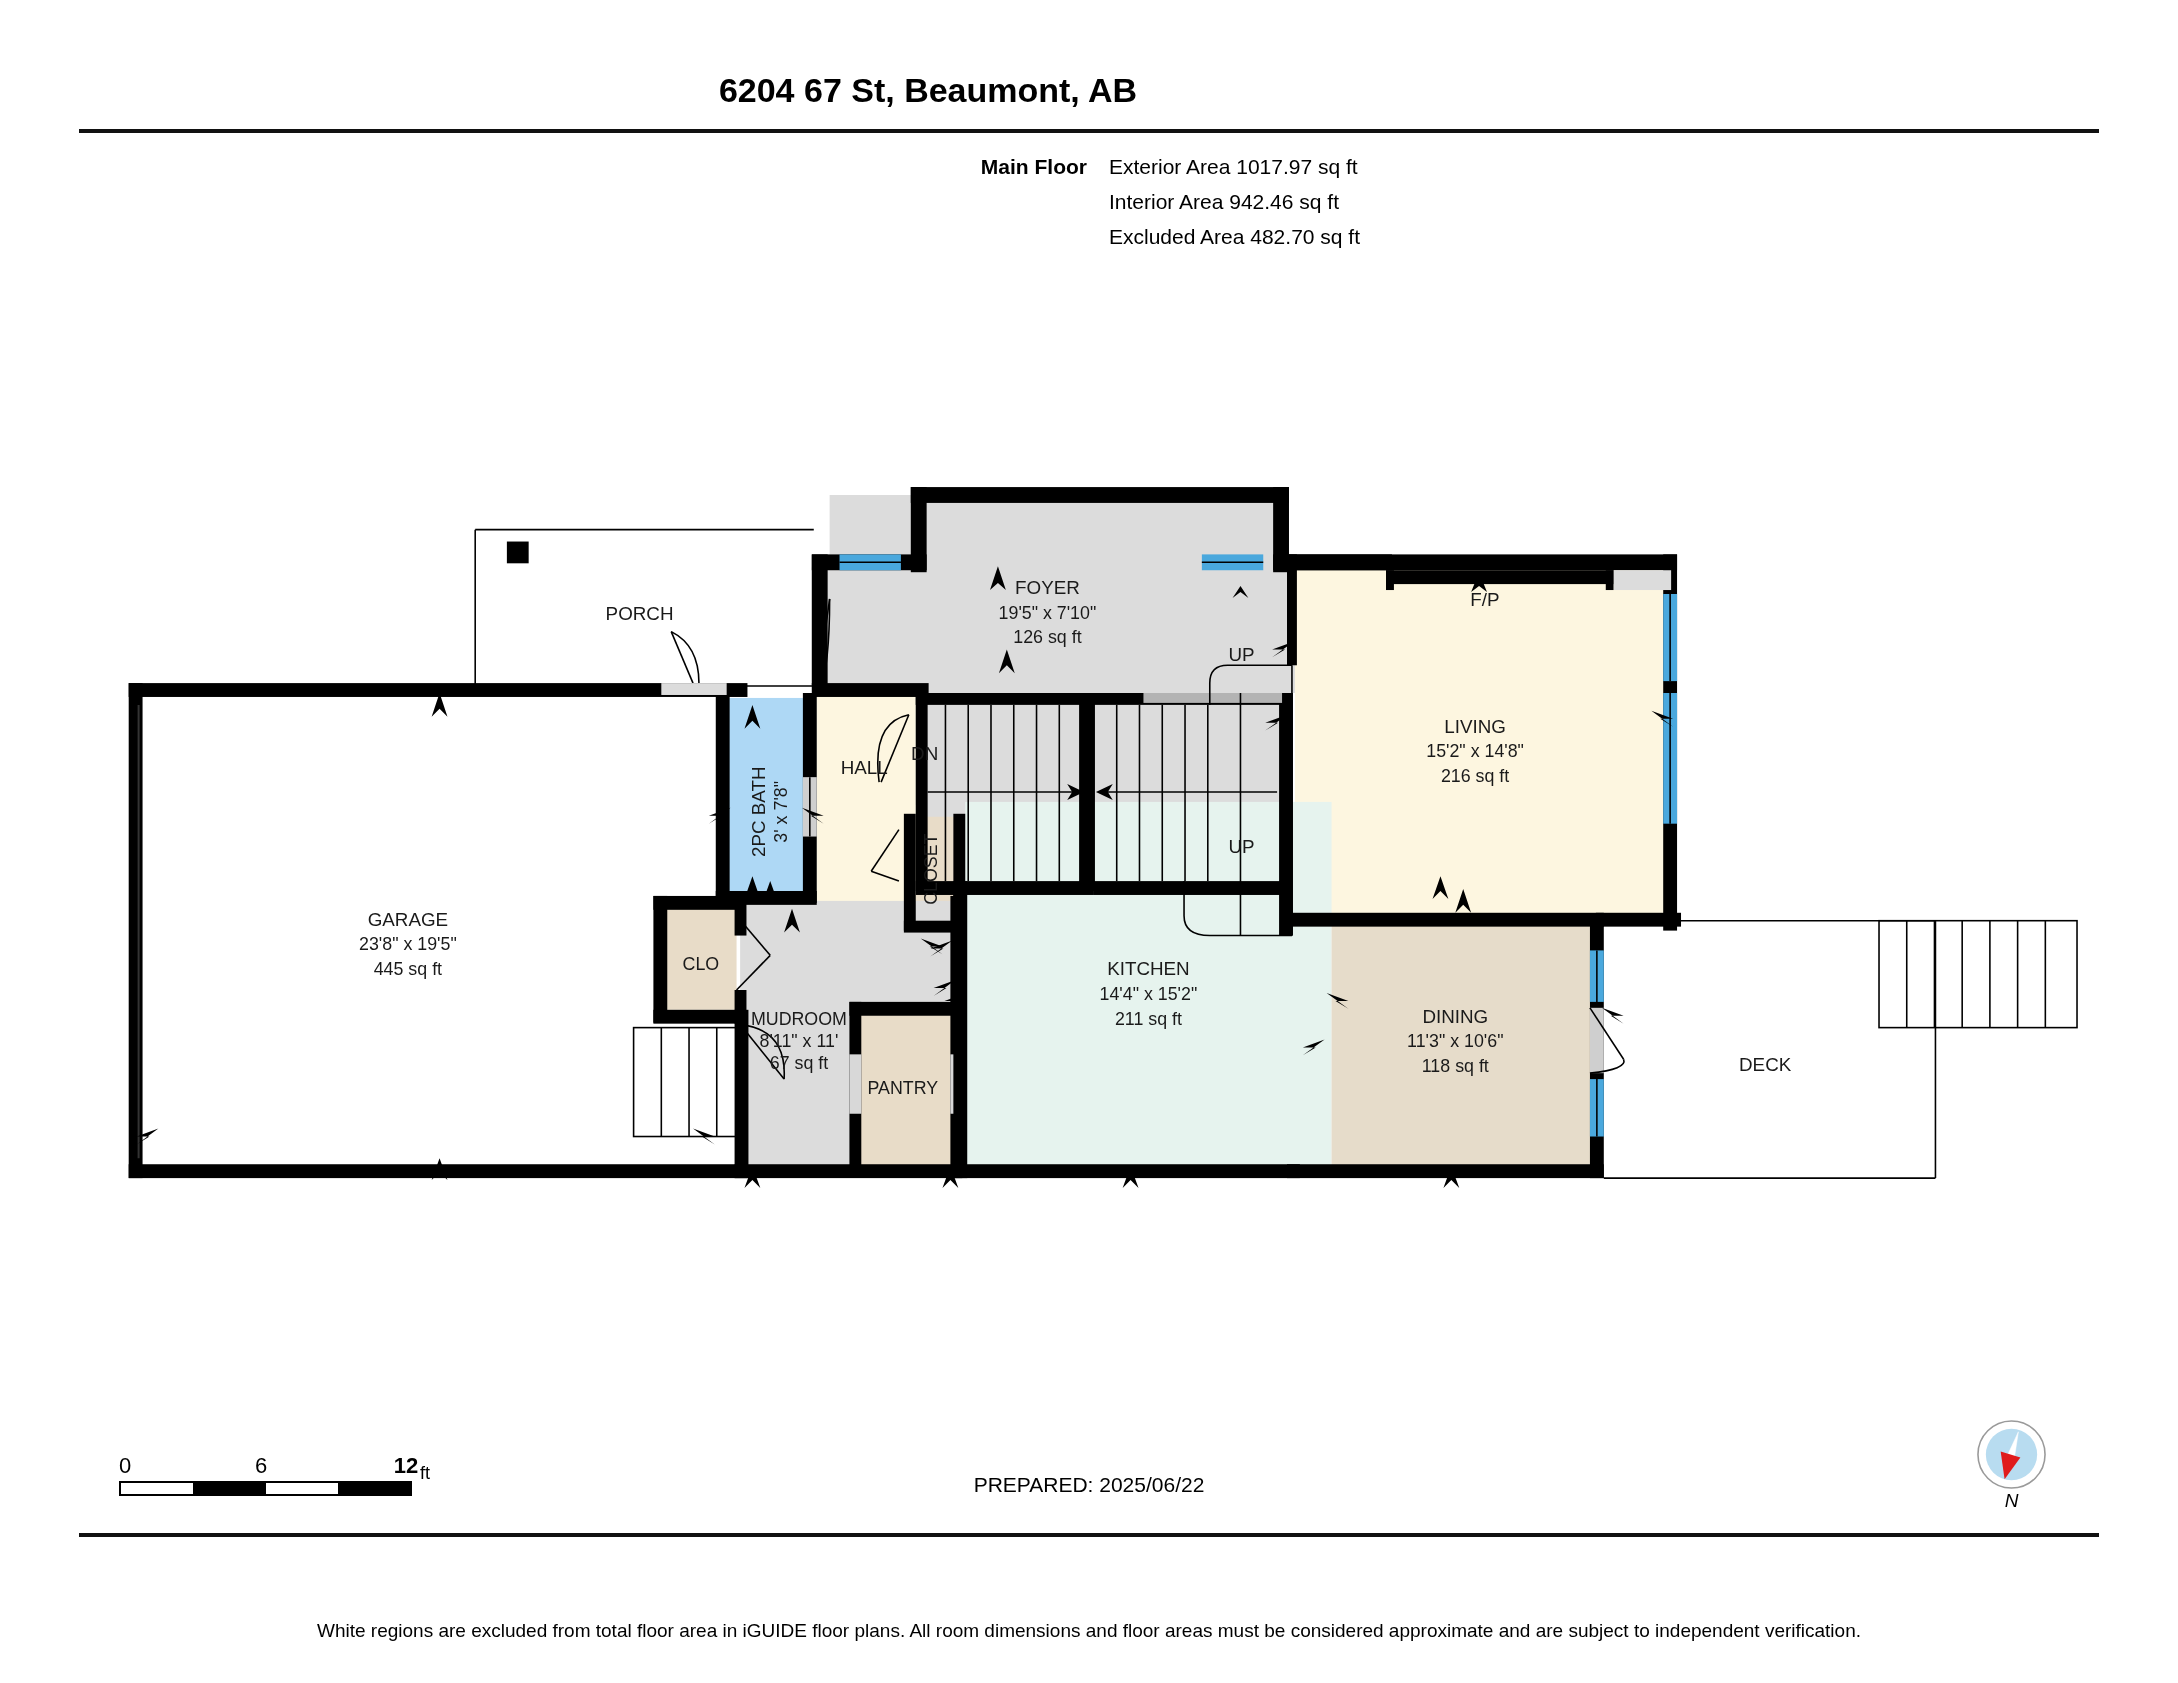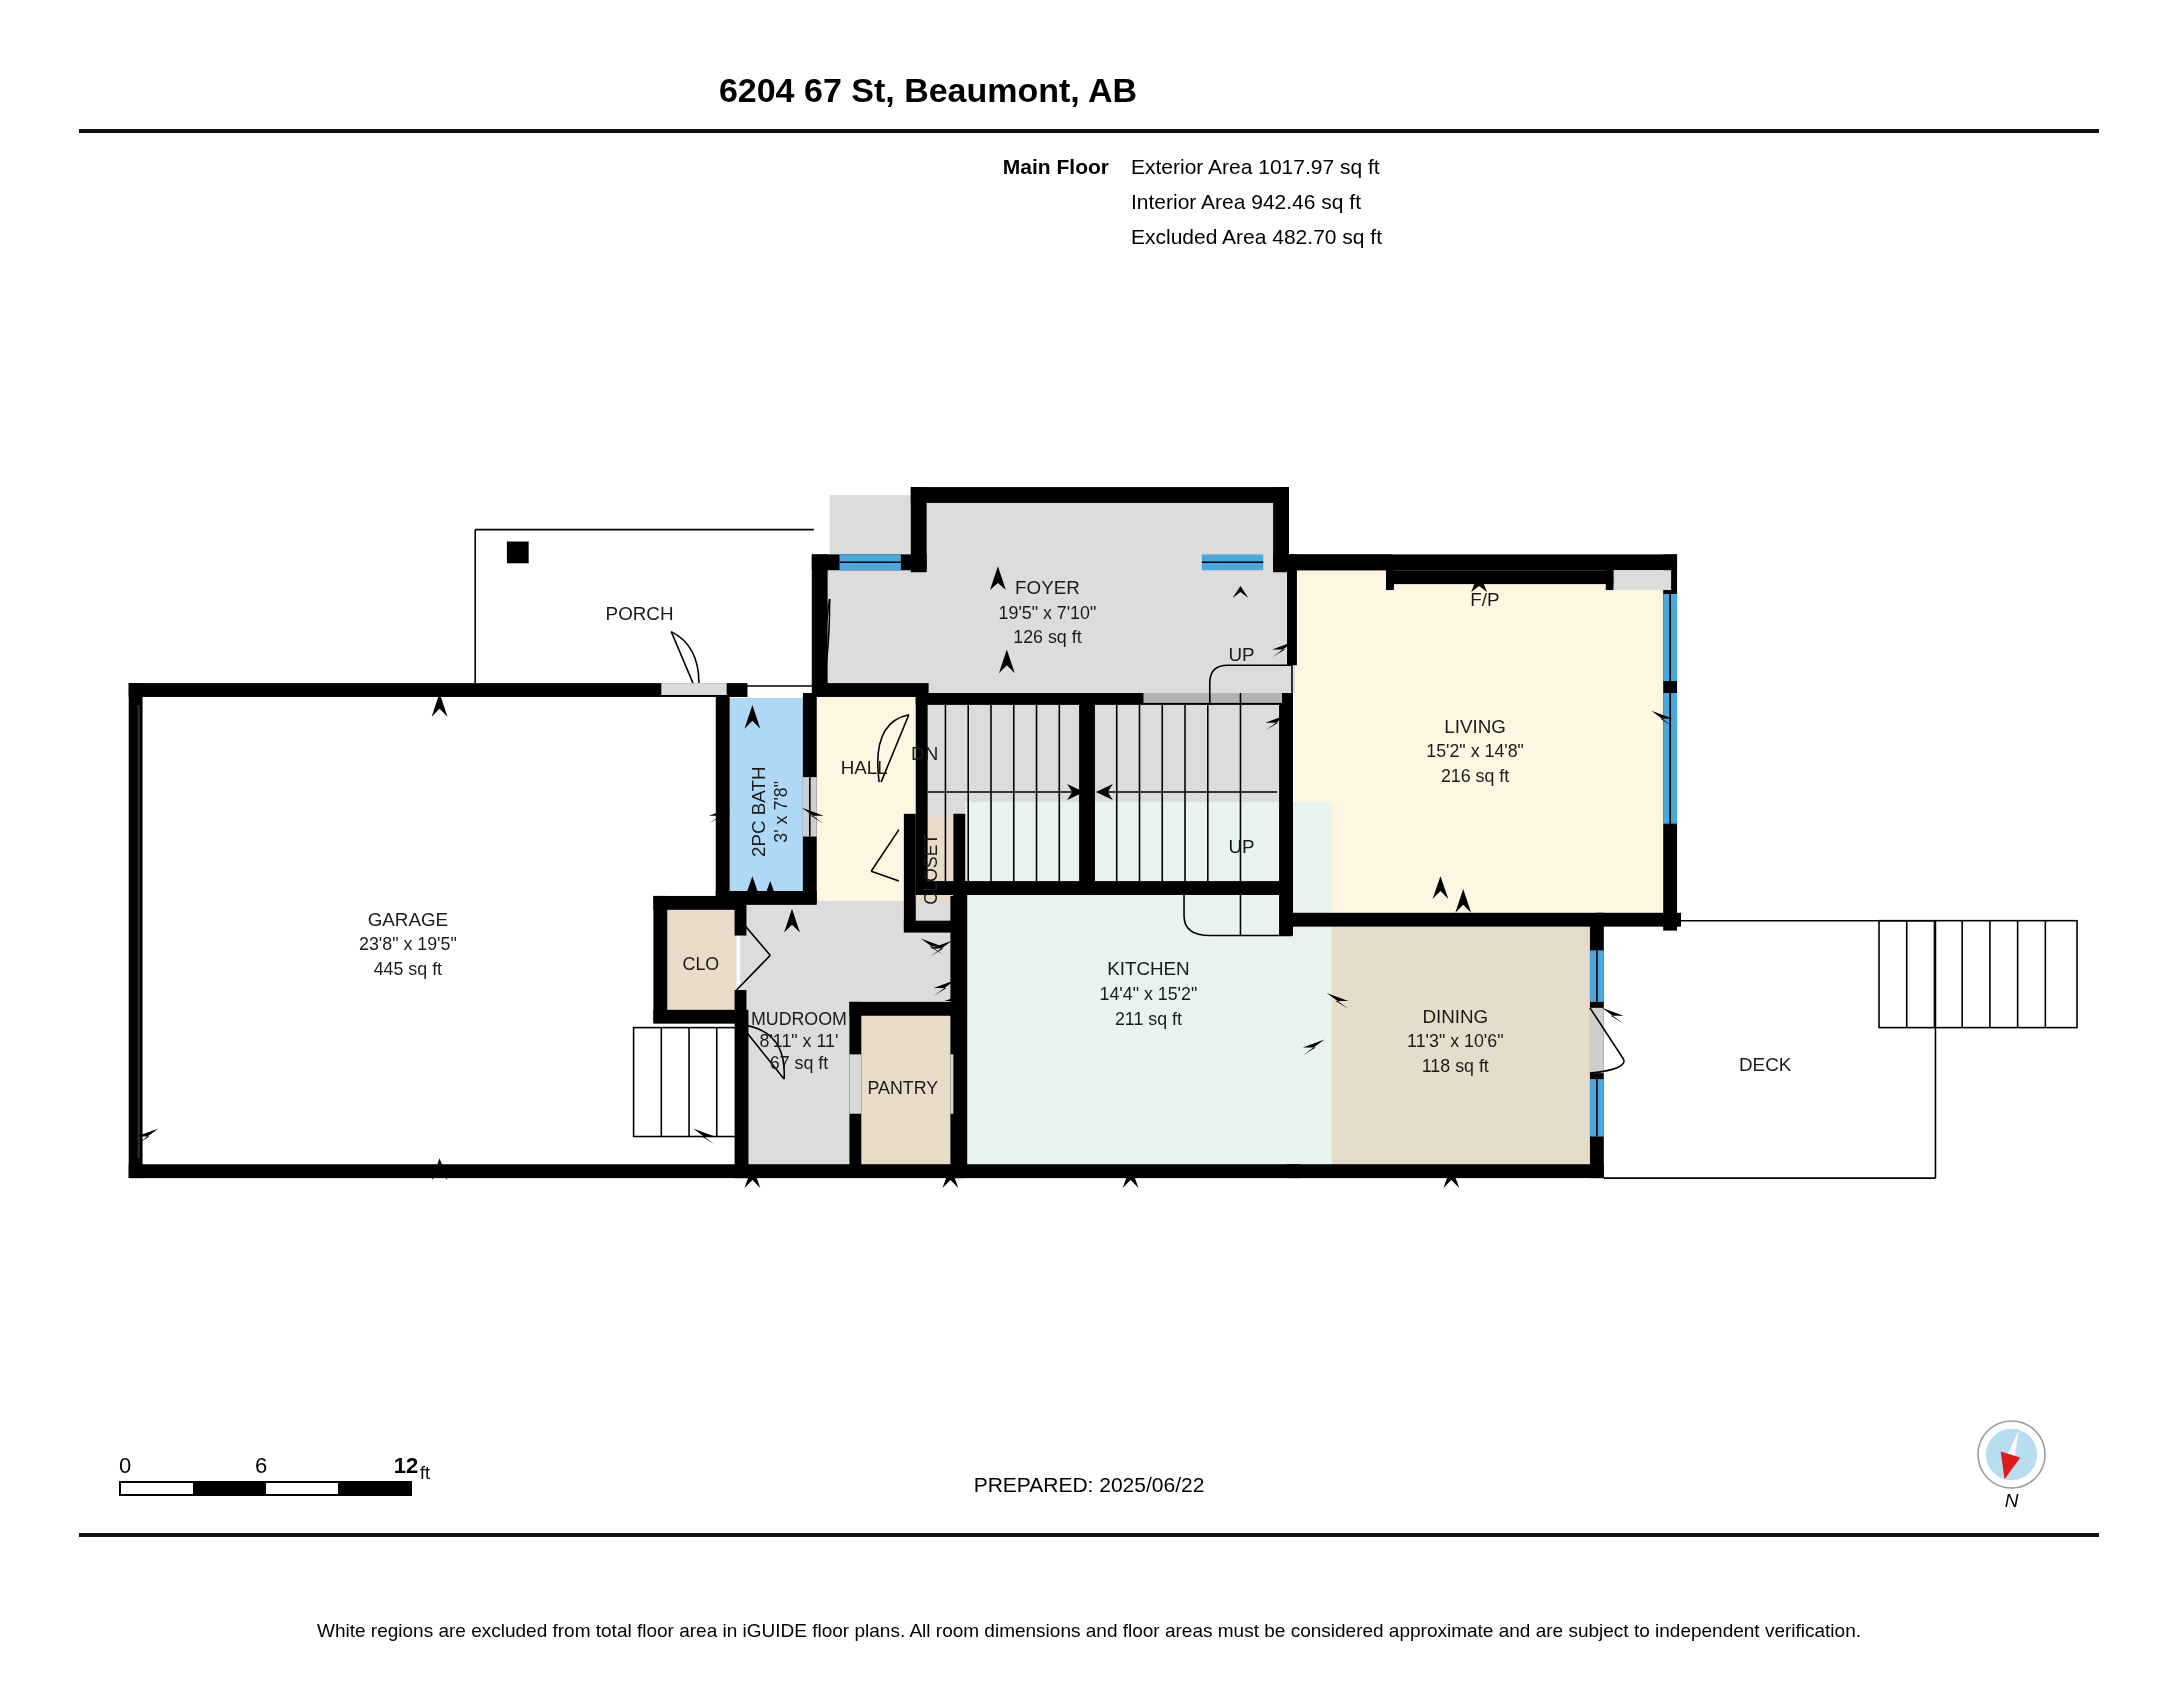--- a/index.html
+++ b/index.html
@@ -41,21 +41,20 @@
     position: absolute;
     top: 149px;
     left: 0;
     width: 2178px;
   }
   .summary-row {
     display: flex;
     justify-content: flex-start;
     font-size: 21px;
     line-height: 35px;
-    margin-left: 22px;
   }
   .summary-label {
     width: 1109px;
     text-align: right;
     font-weight: bold;
     padding-right: 22px;
     box-sizing: border-box;
   }
   .summary-value {
     text-align: center;

